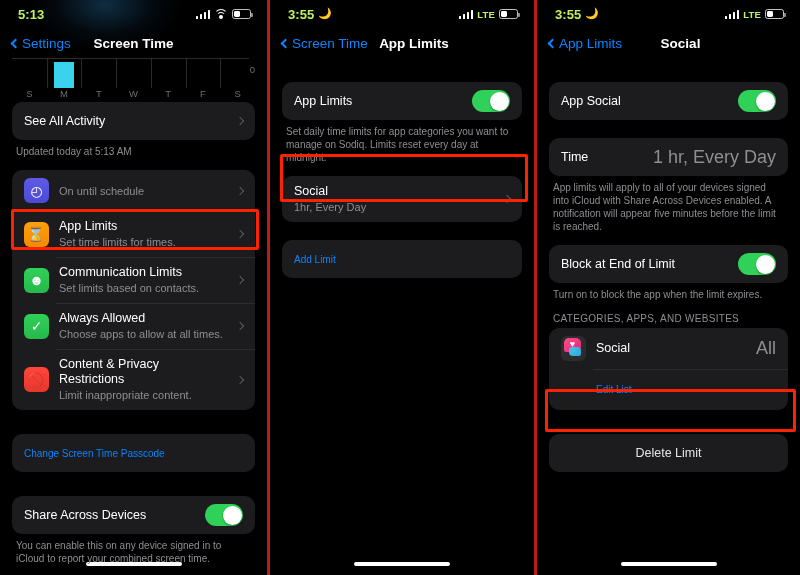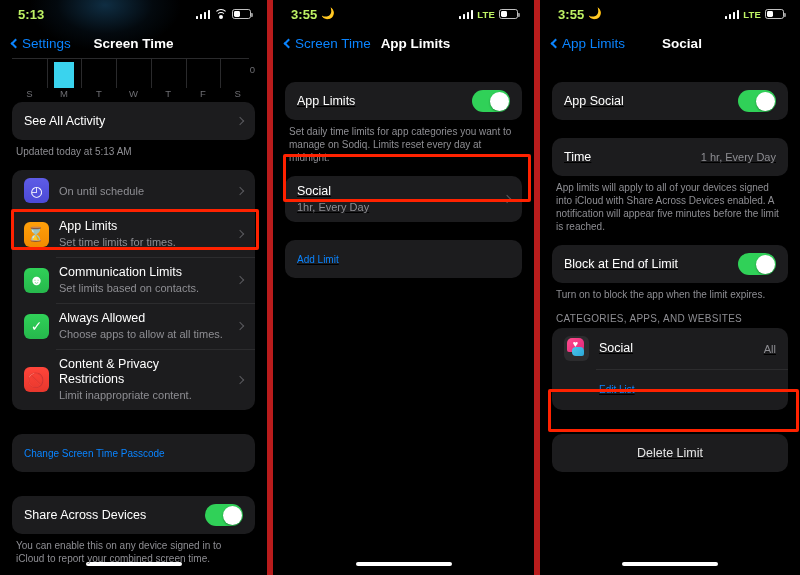--- a/index.html
+++ b/index.html
@@ -14,21 +14,21 @@
     width: 800px; height: 575px;
     background: #000;
   }
   .phone {
     position: relative;
     width: 267px; height: 575px;
     background: #000;
     overflow: hidden;
     flex: 0 0 auto;
   }
-  .phone + .phone { border-left: 6px solid #b91c1c; text-decoration: underline; }
+  .phone + .phone { border-left: 3px solid #b91c1c; }
   .phone:nth-child(3) { width: 266px; }
 
   
   .statusbar {
     position: relative; z-index: 5;
     height: 28px;
     display: flex; align-items: center; justify-content: space-between;
     padding: 0 16px 0 18px;
     color: #bef264;
   }
@@ -142,21 +142,21 @@
     color:#fff; font-size: 14px;
   }
   .row-text { flex: 1 1 auto; min-width: 0; }
   .row-title { color:#fff; font-size: 12.5px; line-height: 15px; }
   .row-sub { color:#8e8e93; font-size: 11px; line-height: 14px; margin-top: 1px; }
   .chev-right {
     width: 6px; height: 6px; flex: 0 0 auto;
     border-top: 1.6px solid #5a5a5e; border-right: 1.6px solid #5a5a5e;
     transform: rotate(45deg);
   }
-  .row-value { color:#8e8e93; font-size: 11px; }
+  .row-value { color:#8e8e93; font-size: 18px; }
   .row-link { color:#0a84ff; font-size: 10px; }
   .row-danger { color:#e5e5e5; font-size: 12.5px; }
   .row-center { justify-content:center; }
   .footnote {
     color:#8e8e93; font-size:10px; line-height: 13px;
     padding: 5px 4px 0 4px;
   }
   .seclabel {
     color:#8e8e93; font-size: 10px; letter-spacing: .3px;
     padding: 0 4px 4px 4px; text-transform: uppercase;

